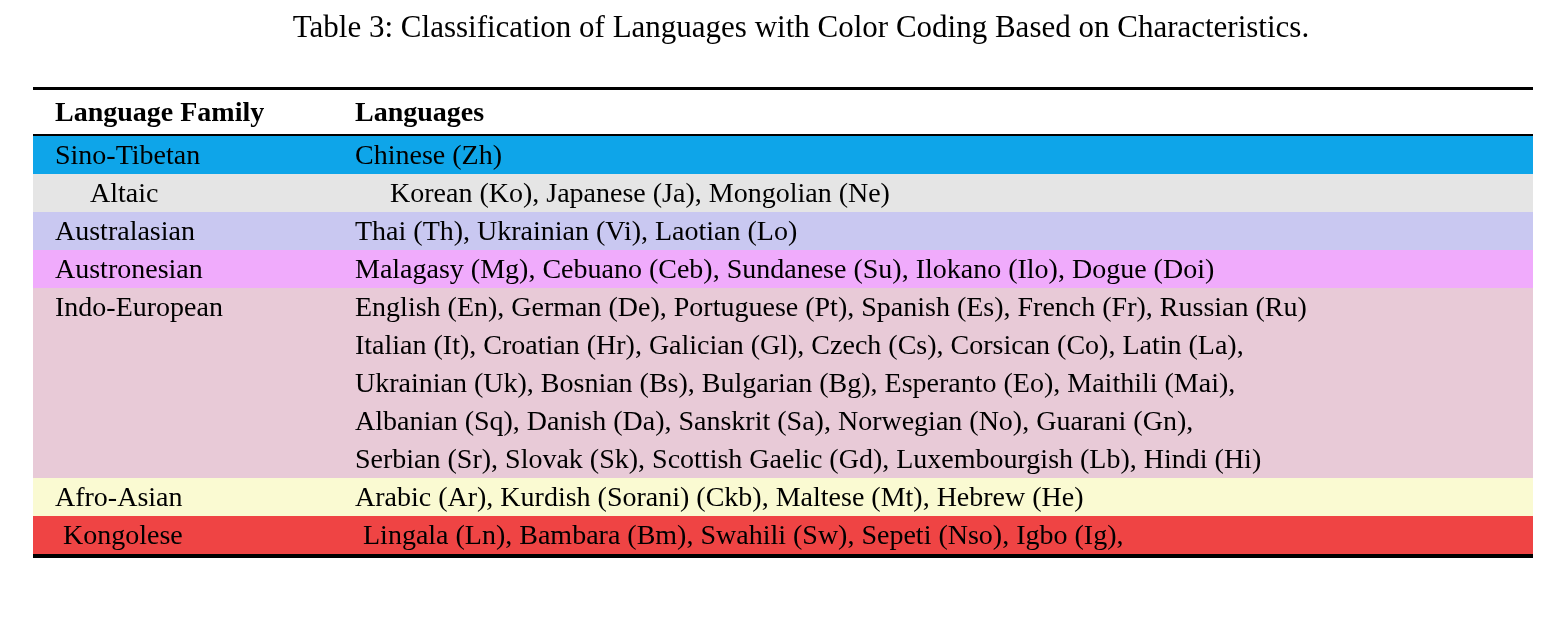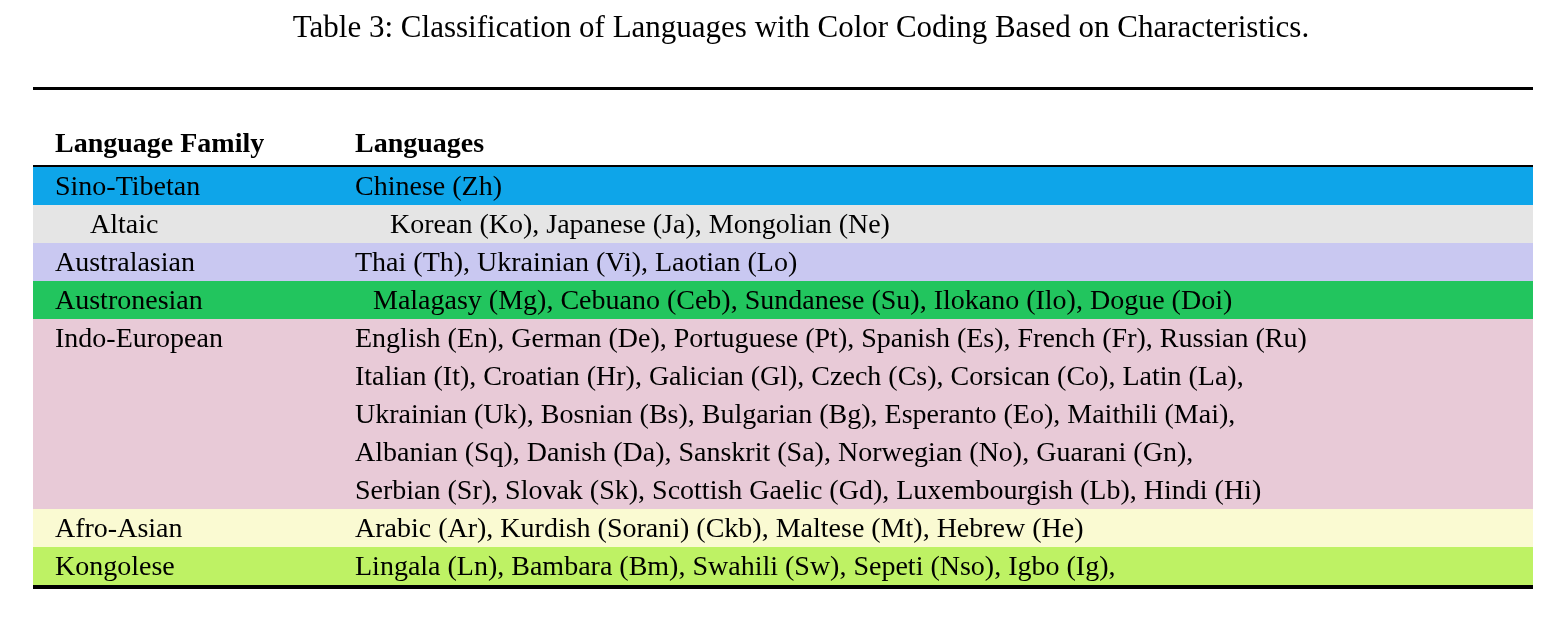--- a/index.html
+++ b/index.html
@@ -32,21 +32,20 @@
     border-top: 3px solid #000000;
     border-bottom: 4px solid #000000;
   }
   .trow {
     display: grid;
     grid-template-columns: 322px 1fr;
   }
   .header-row {
     border-bottom: 2px solid #000000;
     padding: 3px 0;
-    margin-top: 31px;
   }
   .cell {
     font-size: 28px;
     line-height: 38px;
   }
   .family-cell { padding-left: 22px; }
   .th { font-weight: bold; }
   .lang-line { white-space: nowrap; }
 </style>
 </head>
@@ -75,21 +74,21 @@
     </div>
   </div>
 
   <div class="trow" style="background-color: rgb(201, 200, 241);">
     <div class="cell family-cell">Australasian</div>
     <div class="cell">
       <div class="lang-line">Thai (Th), Ukrainian (Vi), Laotian (Lo)</div>
     </div>
   </div>
 
-  <div class="trow" style="background-color: #22c55e; gap: 18px;">
+  <div class="trow" style="background-color: #f0abfc;">
     <div class="cell family-cell">Austronesian</div>
     <div class="cell">
       <div class="lang-line">Malagasy (Mg), Cebuano (Ceb), Sundanese (Su), Ilokano (Ilo), Dogue (Doi)</div>
     </div>
   </div>
 
   <div class="trow" style="background-color: rgb(232, 202, 215);">
     <div class="cell family-cell">Indo-European</div>
     <div class="cell">
       <div class="lang-line">English (En), German (De), Portuguese (Pt), Spanish (Es), French (Fr), Russian (Ru)</div>
@@ -100,20 +99,20 @@
     </div>
   </div>
 
   <div class="trow" style="background-color: rgb(250, 250, 210);">
     <div class="cell family-cell">Afro-Asian</div>
     <div class="cell">
       <div class="lang-line">Arabic (Ar), Kurdish (Sorani) (Ckb), Maltese (Mt), Hebrew (He)</div>
     </div>
   </div>
 
-  <div class="trow" style="background-color: #bef264;">
+  <div class="trow" style="background-color: #ef4444; padding-left: 8px;">
     <div class="cell family-cell">Kongolese</div>
     <div class="cell">
       <div class="lang-line">Lingala (Ln), Bambara (Bm), Swahili (Sw), Sepeti (Nso), Igbo (Ig),</div>
     </div>
   </div>
 
 </div>
 
 </body></html>

